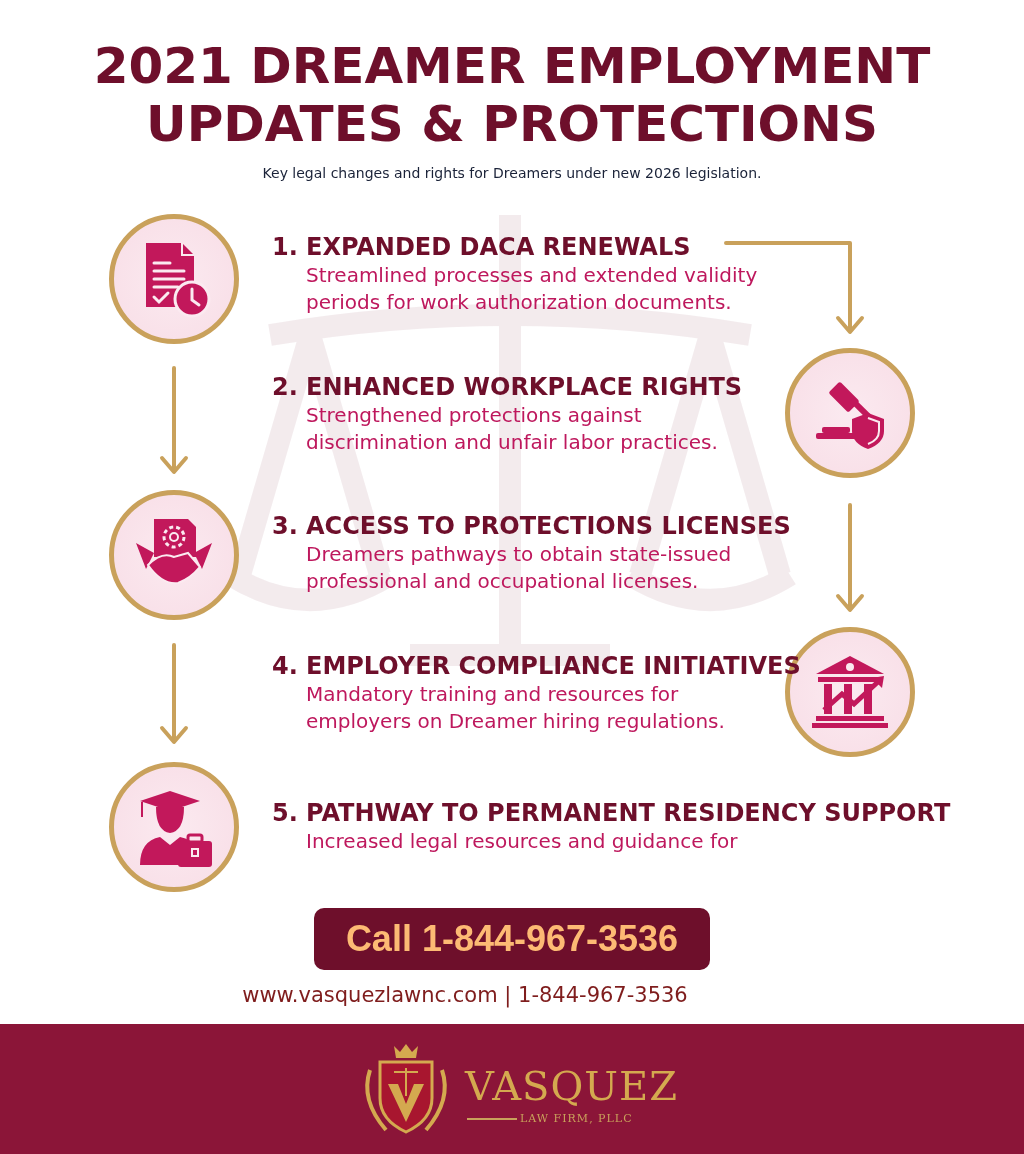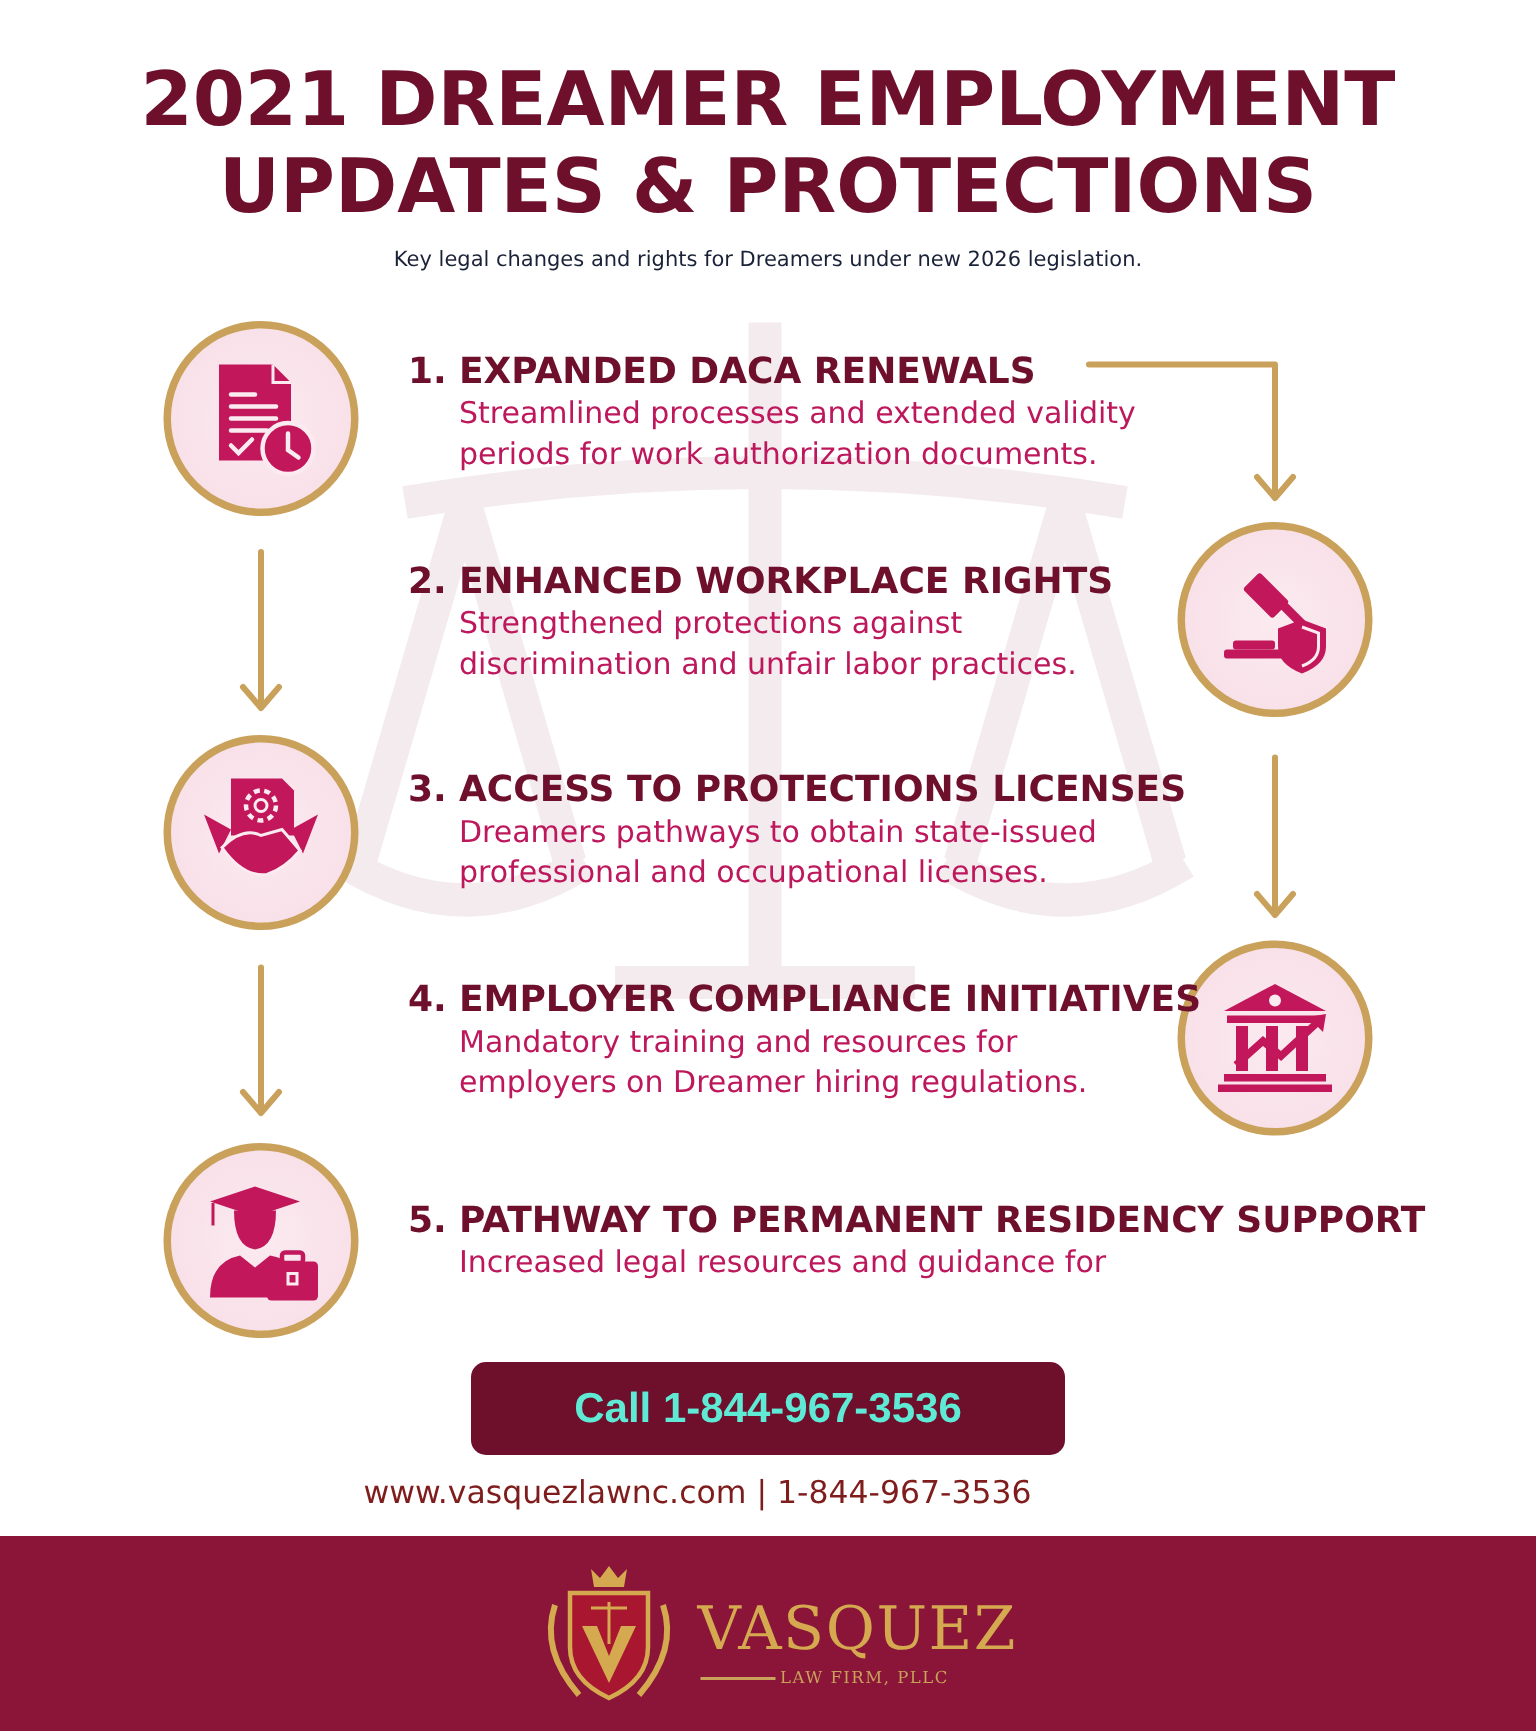--- a/index.html
+++ b/index.html
@@ -6,21 +6,21 @@
   body { width:1024px; height:1154px; background:#ffffff; position:relative; overflow:hidden; font-family:"DejaVu Sans", sans-serif; }
   .title { position:absolute; left:0; width:1024px; text-align:center; color:#6e0f2b; font-family:"DejaVu Sans", sans-serif; font-weight:bold; font-size:50px; letter-spacing:0px; line-height:56px; }
   .subtitle { position:absolute; left:0; top:165px; width:1024px; text-align:center; color:#1a2238; font-size:14px; }
   .watermark { position:absolute; left:210px; top:185px; width:600px; height:500px; opacity:0.08; }
   .circle { position:absolute; width:130px; height:130px; border-radius:50%; border:5px solid #c9a15b; background:radial-gradient(circle, #fbeaf0 0%, #f8dde6 100%); box-sizing:border-box; display:flex; align-items:center; justify-content:center; }
   .circle svg { width:84px; height:84px; }
   .item { position:absolute; left:272px; }
   .item-title { color:#6e0f2b; font-weight:bold; font-size:24px; line-height:30px; white-space:nowrap; }
   .item-num { display:inline-block; width:34px; }
   .item-desc { margin-left:34px; color:#be185d; font-size:20px; line-height:27px; white-space:nowrap; }
-  .cta { position:absolute; left:314px; top:908px; width:396px; height:62px; background:#6e0f2b; border-radius:10px; color:#5eead4; font-weight:bold; font-size:28px; display:flex; align-items:center; justify-content:center; border:none; cursor:pointer; }
+  .cta { position:absolute; left:314px; top:908px; width:396px; height:62px; background:#6e0f2b; border-radius:10px; color:#fdba74; font-weight:bold; font-size:36px; display:flex; align-items:center; justify-content:center; border:none; cursor:pointer; }
   .contact { position:absolute; left:0; top:983px; width:930px; text-align:center; color:#7f1d1d; font-size:21px; }
   .banner { position:absolute; left:0; top:1024px; width:1024px; height:130px; background:#8b1538; }
   .logo-text { position:absolute; left:465px; top:1063px; color:#d4a94f; font-family:"DejaVu Serif", serif; font-size:40px; letter-spacing:1px; }
   .logo-sub { position:absolute; left:520px; top:1112px; color:#c9a15b; font-family:"DejaVu Serif", serif; font-size:11px; letter-spacing:1px; }
   .logo-line { position:absolute; left:467px; top:1118px; width:50px; height:2px; background:#c9a15b; }
   svg.arrows { position:absolute; left:0; top:0; width:1024px; height:1154px; pointer-events:none; }
 </style>
 </head>
 <body>
 

